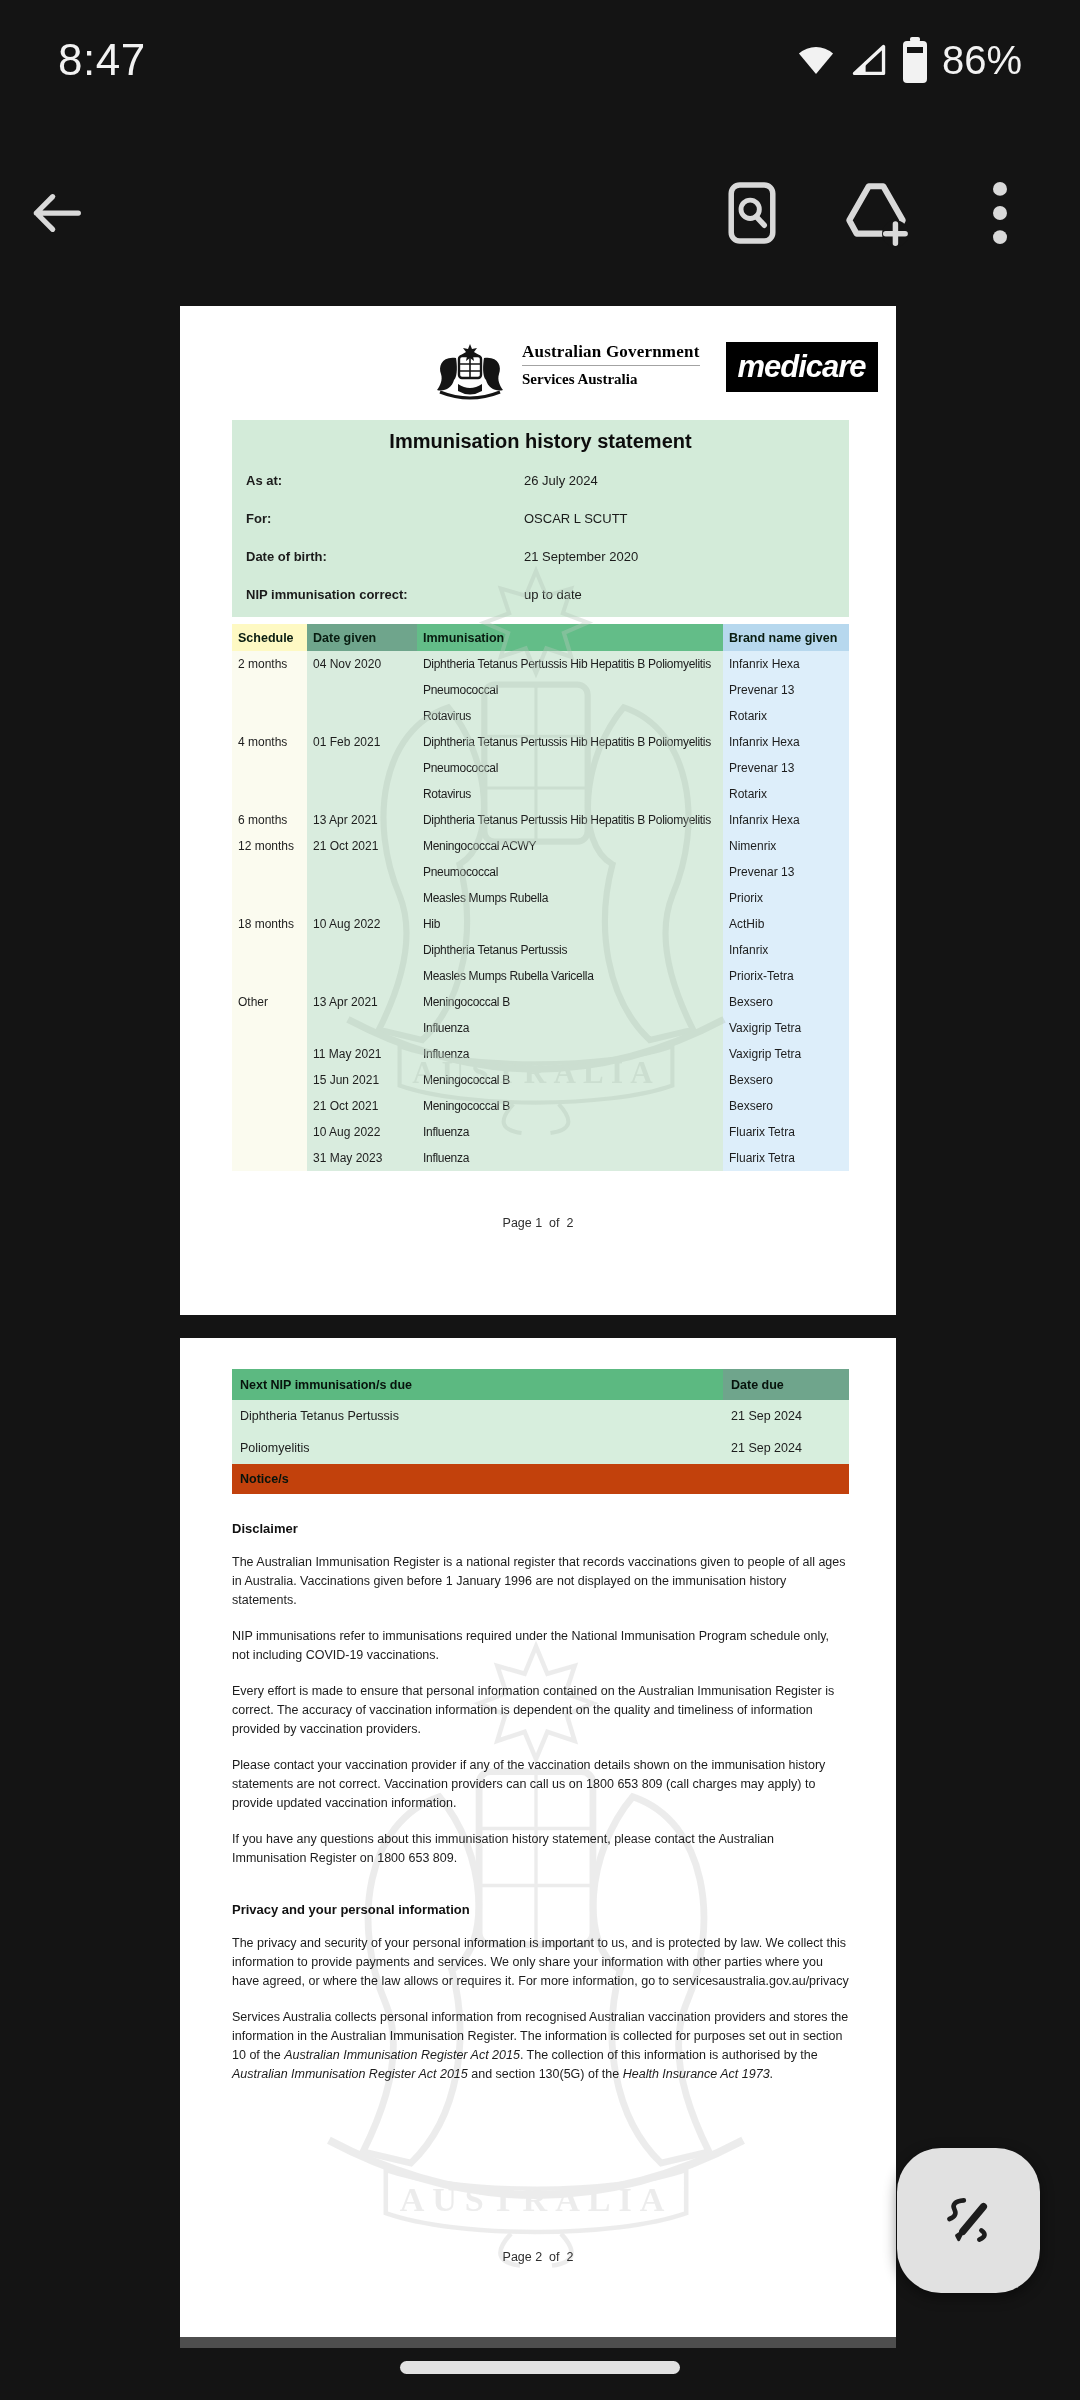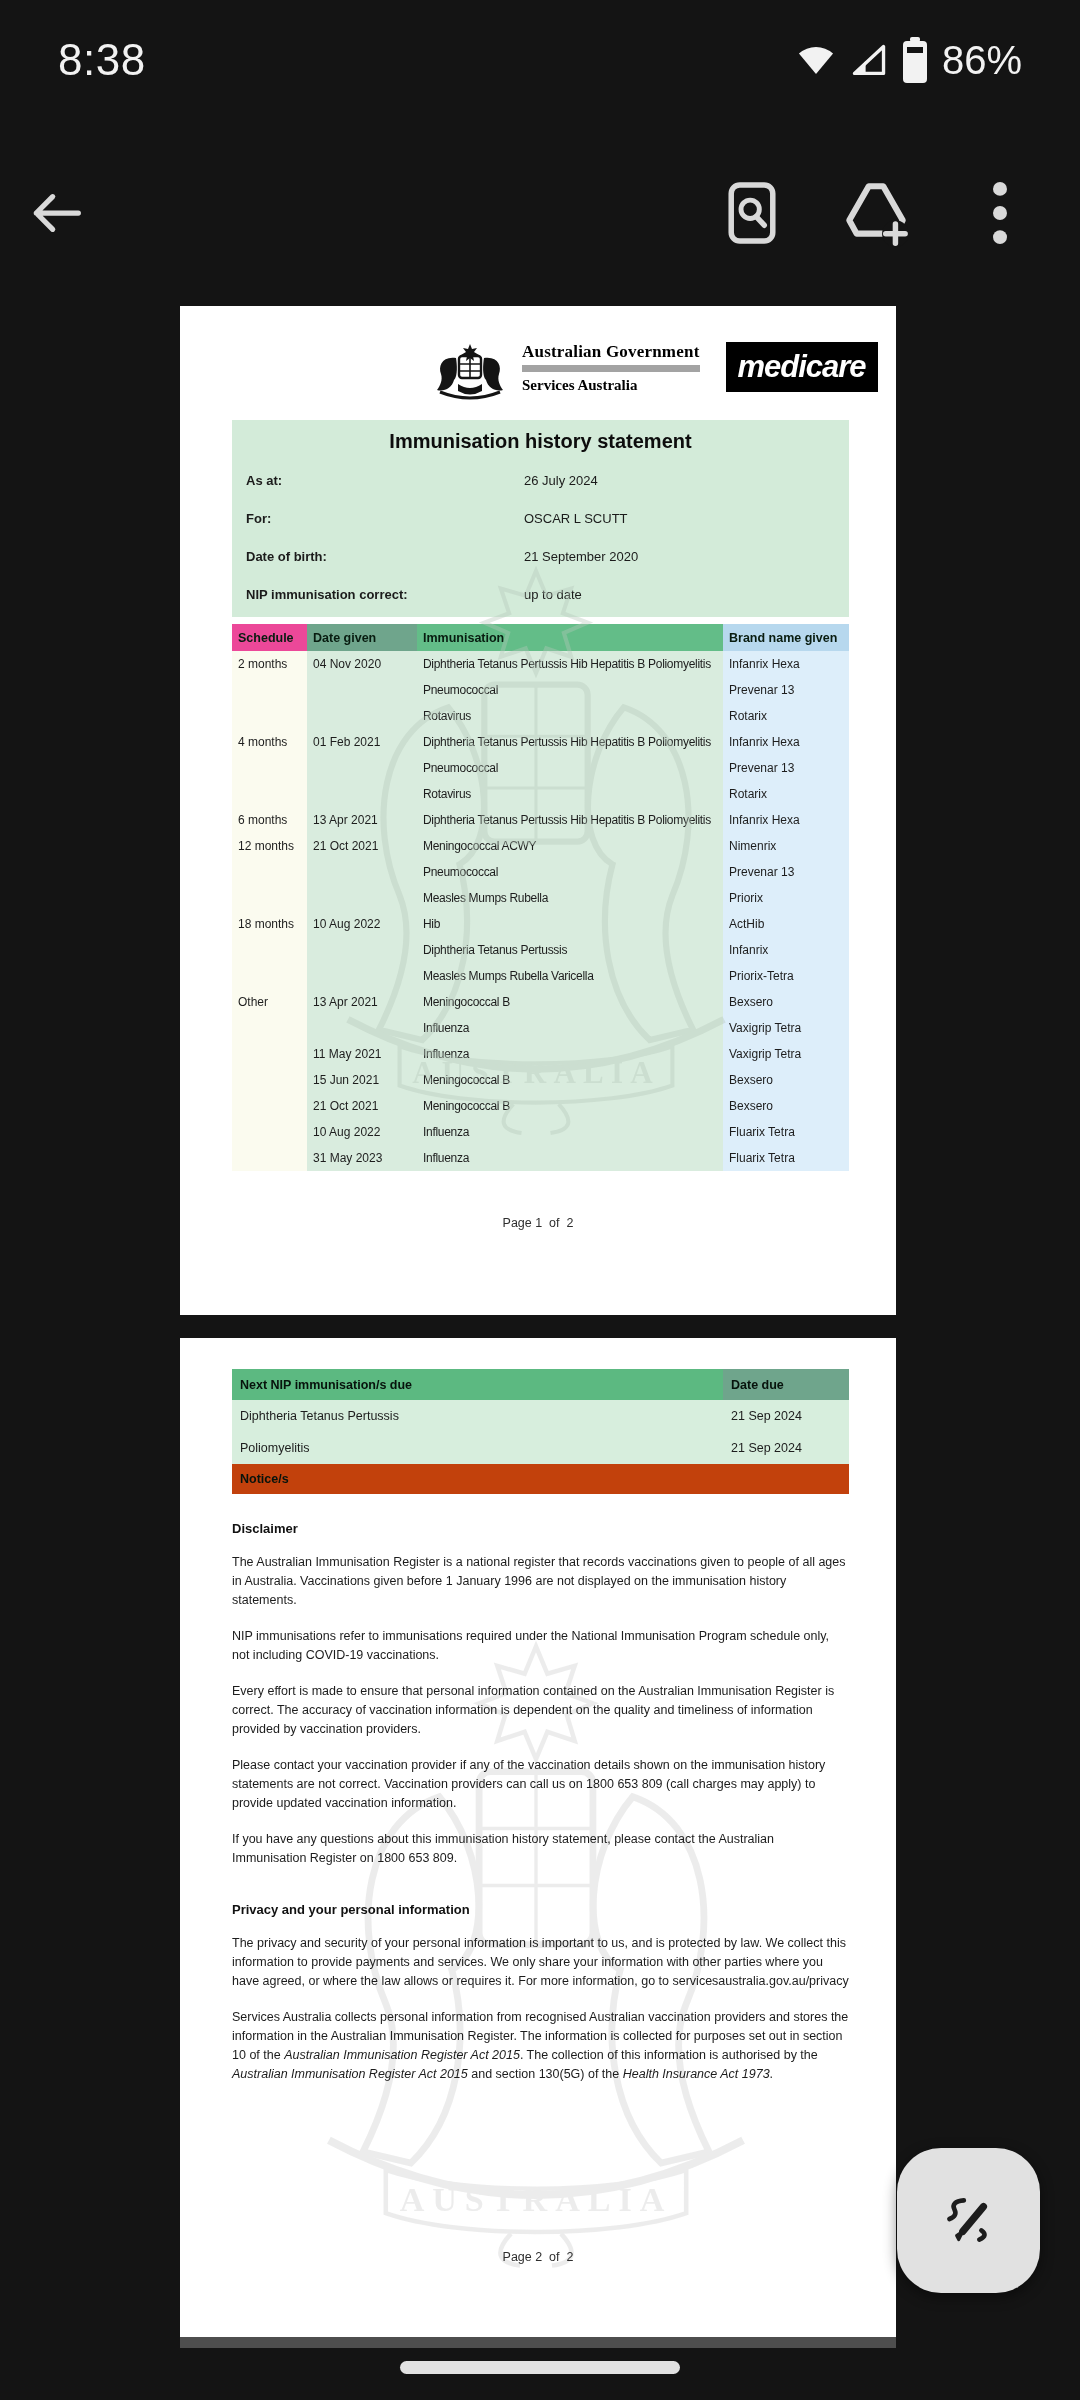--- a/index.html
+++ b/index.html
@@ -45,42 +45,42 @@
   .page2 { top:1338px; height:999px; }
   .page2-edge {
     position:absolute; left:180px; top:2337px; width:716px; height:11px;
     background:#4e4e4e;
   }
 
   
   .logo-row { display:flex; align-items:flex-start; margin:36px 0 0 248px; }
   .coat-arms { flex:0 0 auto; }
   .gov-text { margin-left:10px; font-family:"Liberation Serif", serif; color:#000; }
-  .gov-line1 { font-size:17px; font-weight:bold; border-bottom:7px solid #a3a3a3; padding-bottom:3px; letter-spacing:.2px; }
+  .gov-line1 { font-size:17px; font-weight:bold; border-bottom:1px solid #a3a3a3; padding-bottom:3px; letter-spacing:.2px; }
   .gov-line2 { font-size:15px; font-weight:bold; margin-top:5px; }
   .medicare-box {
     margin-left:26px; width:152px; height:50px; background:#000; color:#fff;
     display:flex; align-items:center; justify-content:center;
     font-size:31px; font-weight:bold; font-style:italic; letter-spacing:-1px;
   }
 
   
   .info-panel {
     margin:14px 0 0 52px; width:617px; background:#d3ebd9; padding:10px 14px 12px;
   }
   .info-title { text-align:center; font-weight:bold; font-size:20px; color:#0d0d0d; margin-bottom:12px; }
   .info-row { display:flex; line-height:20px; margin-top:18px;gap:48px; }
   .info-label { width:230px; font-weight:bold; font-size:13px; }
   .info-value { font-size:13px; }
 
   
   .imm-table { margin:7px 0 0 52px; width:617px; position:relative; }
   .imm-head, .imm-rows { display:grid; grid-template-columns:75px 110px 306px 126px; }
   .imm-head > div { font-weight:bold; font-size:12.5px; padding:0 6px; height:27px; display:flex; align-items:center; color:#081c10; }
-  .h-sched { background:#ec4899; }
+  .h-sched { background:#fef9c3; }
   .h-date  { background:#6fa58c; }
   .h-imm   { background:#63bd88; }
   .h-brand { background:#b7d8ee; }
   .imm-rows > div { height:26px; font-size:12px; padding:0 6px; display:flex; align-items:center; white-space:nowrap; overflow:hidden; color:#1d1d1d; }
   .p1c0 { background:#fbfbef; }
   .p1c1 { background:#d9ecde; }
   .p1c2 { background:#d9ecde; letter-spacing:-0.3px; }
   .p1c3 { background:#ddeefa; }
 
   .page-footer {
@@ -120,21 +120,21 @@
   }
   .gesture-pill {
     position:absolute; left:400px; top:2361px; width:280px; height:13px;
     border-radius:7px; background:#e2e2e2;
   }
 </style>
 </head>
 <body>
 
 <div class="status-bar">
-  <div class="status-time">8:38</div>
+  <div class="status-time">8:47</div>
   <div class="status-right">
     <span>
       <svg width="40" height="36" viewBox="0 0 34 30">
         <path d="M17 27 L2.5 9.5 A22 22 0 0 1 31.5 9.5 Z" fill="#f2f2f2"></path>
       </svg>
     </span>
     <span>
       <svg width="38" height="36" viewBox="0 0 34 30">
         <path d="M30 3 L30 27 L4 27 Z" fill="none" stroke="#f2f2f2" stroke-width="3" stroke-linejoin="round"></path>
         <path d="M14 16 L14 27 L4 27 Z" fill="#f2f2f2"></path>

